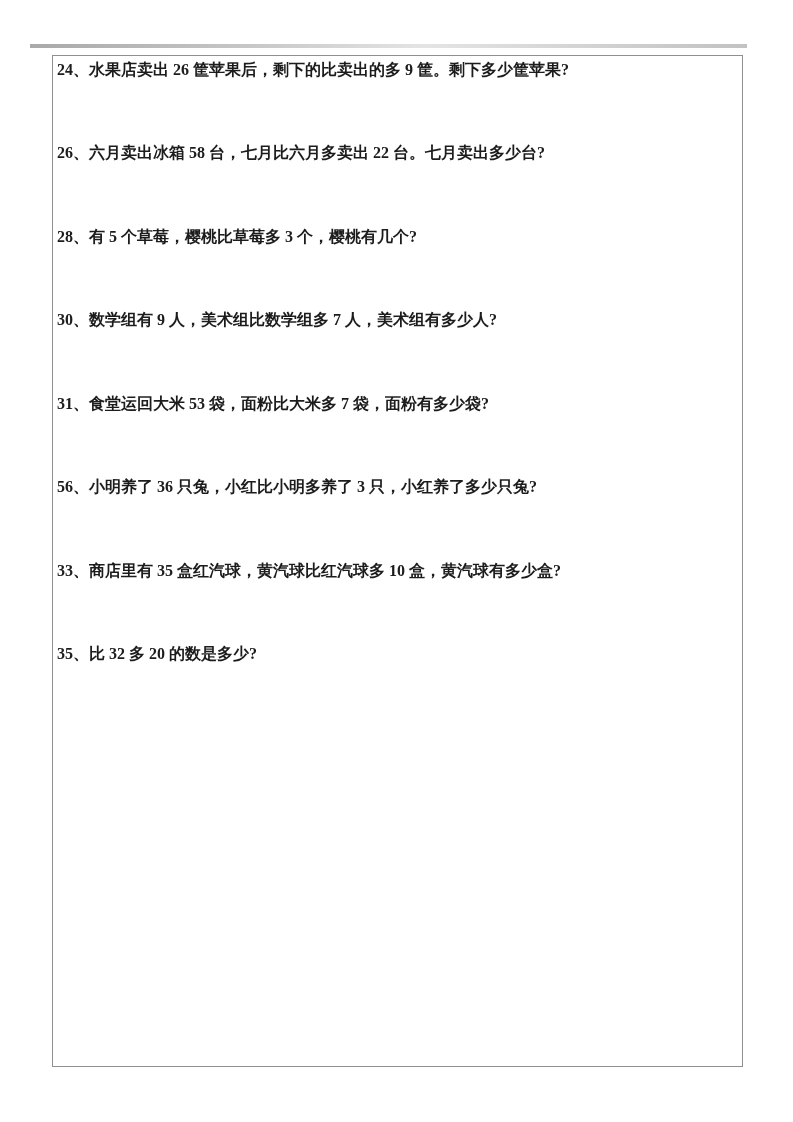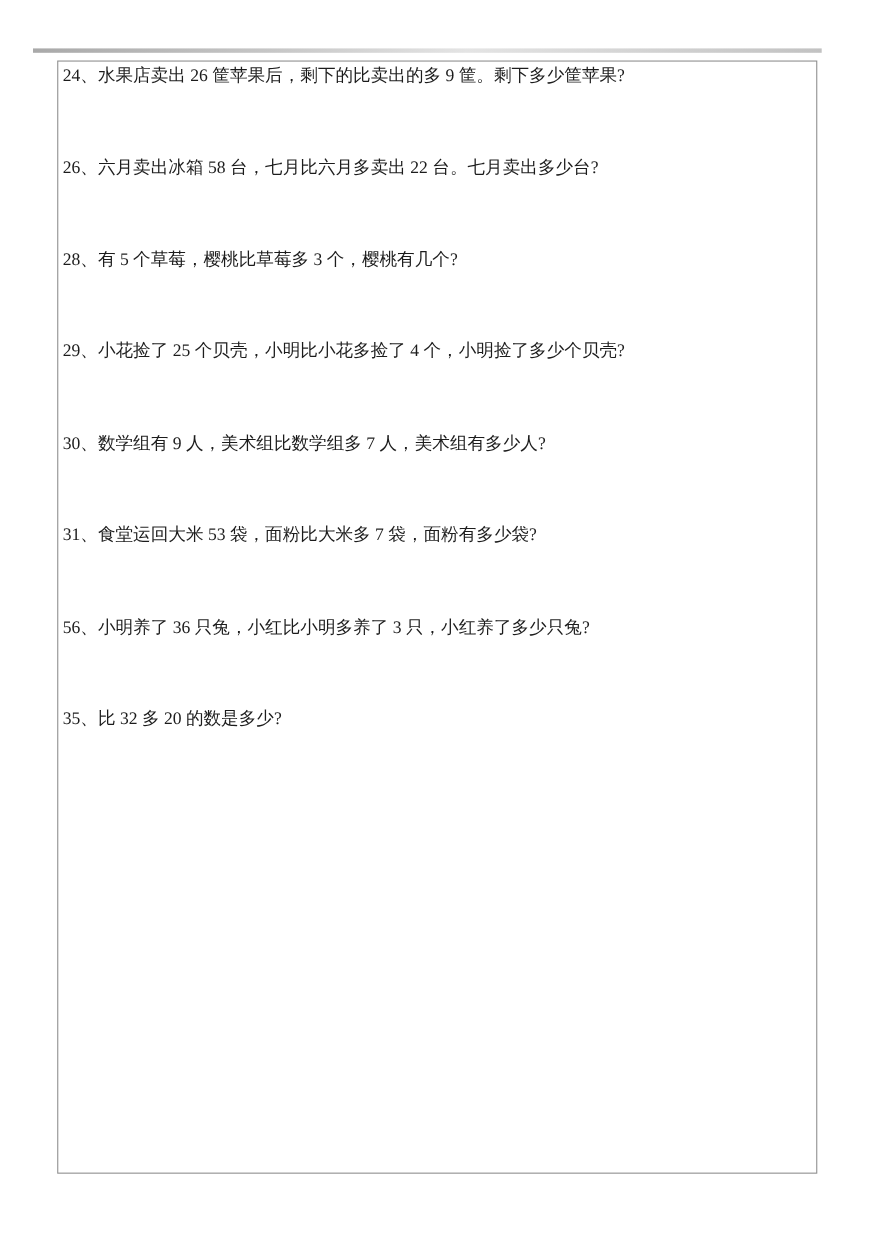--- a/index.html
+++ b/index.html
@@ -35,31 +35,32 @@
     padding: 4px 8px 0 4px;
     overflow: hidden;
   }
   .problem {
     height: 83.45px;
     margin: 0;
     font-size: 16px;
     line-height: 19px;
     color: #1c1c1c;
     white-space: pre-wrap;
+    font-weight: bold;
   }
 </style>
 </head>
 <body>
 
 <div class="page">
   <div class="top-strip"></div>
 
   <div class="sheet">
     <p class="problem"><span>24、</span><span>水果店卖出 26 筐苹果后，剩下的比卖出的多 9 筐。剩下多少筐苹果?</span></p>
     <p class="problem"><span>26、</span><span>六月卖出冰箱 58 台，七月比六月多卖出 22 台。七月卖出多少台?</span></p>
     <p class="problem"><span>28、</span><span>有 5 个草莓，樱桃比草莓多 3 个，樱桃有几个?</span></p>
-    <p class="problem"><span>29、</span><span>小花捡了 25 个贝壳，小明比小花多捡了 4 个，小明捡了多少个贝壳?</span></p>
     <p class="problem"><span>30、</span><span>数学组有 9 人，美术组比数学组多 7 人，美术组有多少人?</span></p>
     <p class="problem"><span>31、</span><span>食堂运回大米 53 袋，面粉比大米多 7 袋，面粉有多少袋?</span></p>
     <p class="problem"><span>56、</span><span>小明养了 36 只兔，小红比小明多养了 3 只，小红养了多少只兔?</span></p>
+    <p class="problem"><span>33、</span><span>商店里有 35 盒红汽球，黄汽球比红汽球多 10 盒，黄汽球有多少盒?</span></p>
     <p class="problem"><span>35、</span><span>比 32 多 20 的数是多少?</span></p>
   </div>
 </div>
 
 </body></html>

